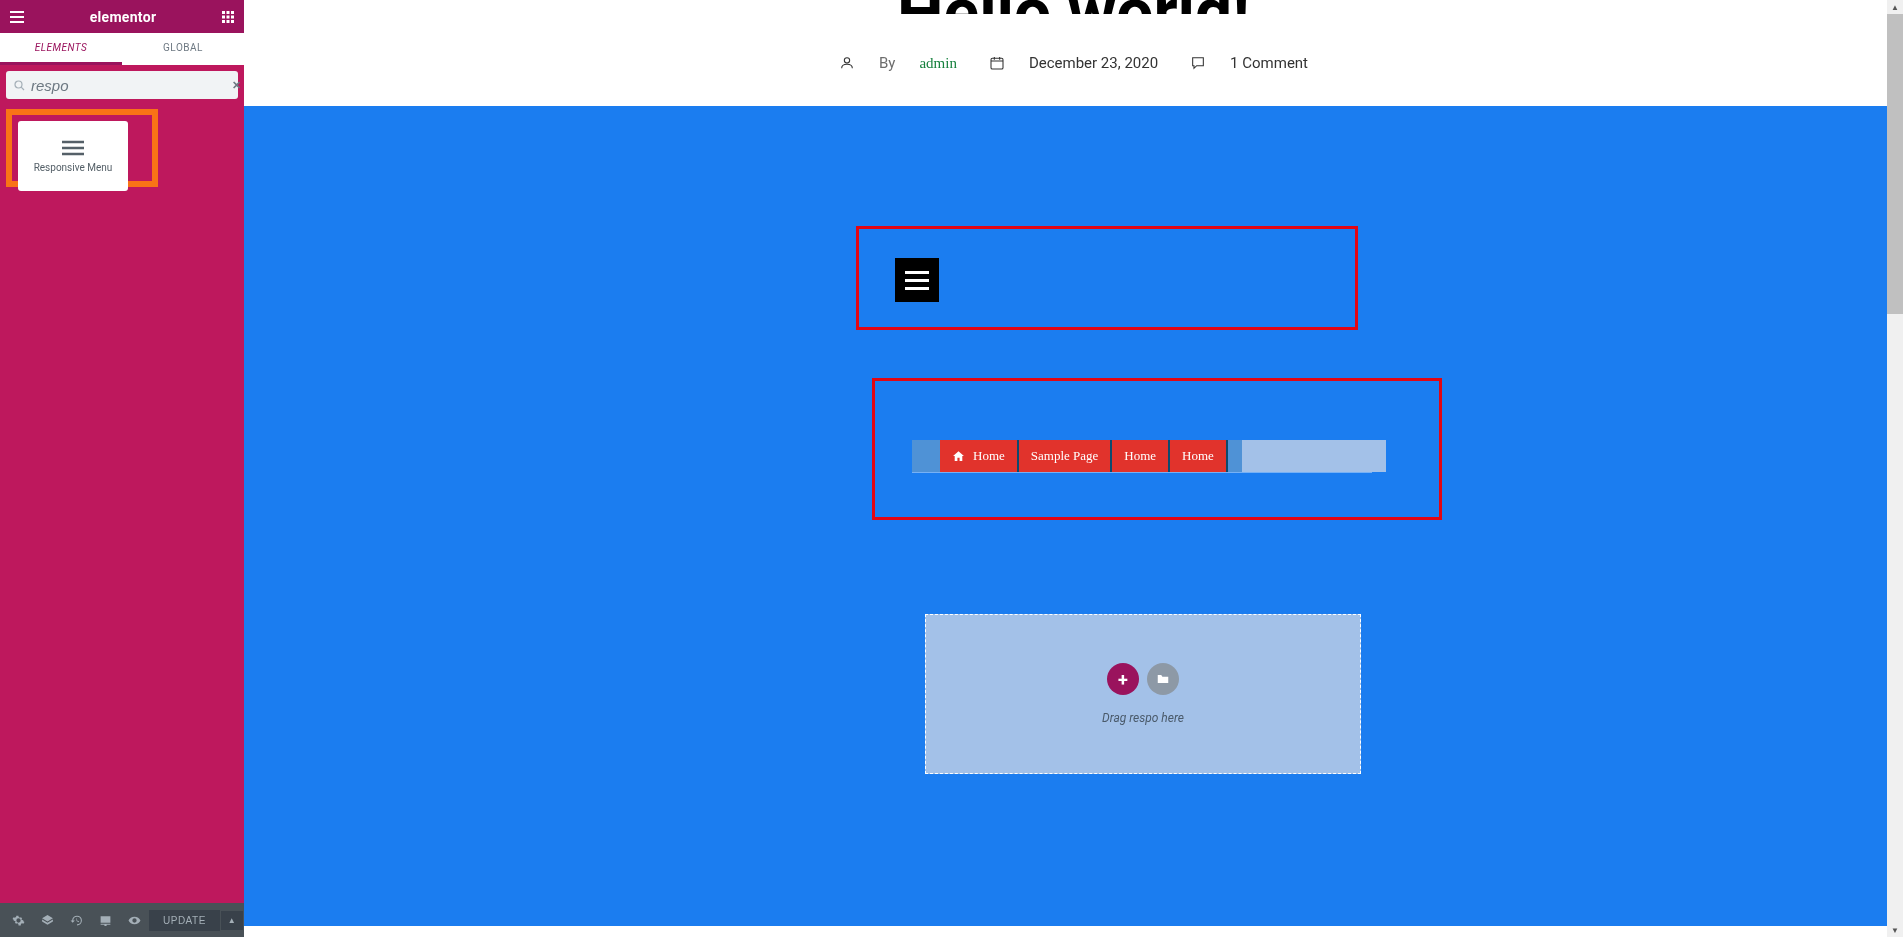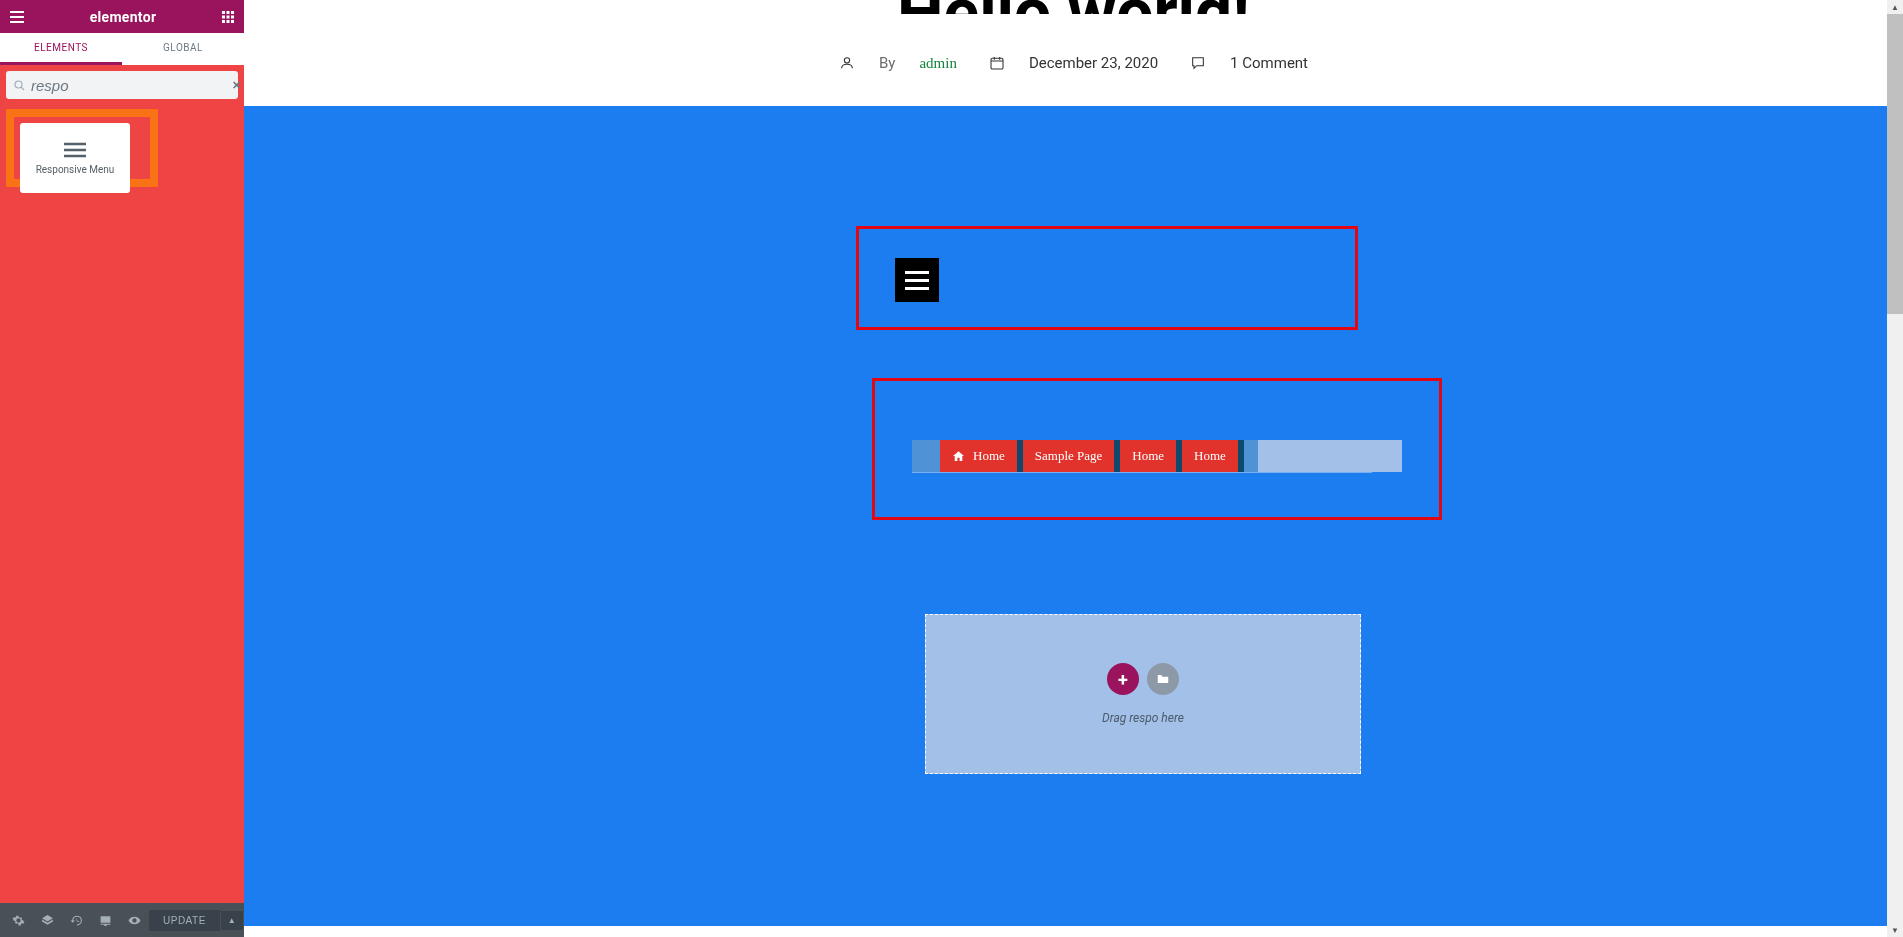--- a/index.html
+++ b/index.html
@@ -1,33 +1,33 @@
 <!DOCTYPE html>
 <html><head>
 <meta charset="utf-8">
 <style>
 * { box-sizing: border-box; margin: 0; padding: 0; }
 html, body { width: 100%; height: 100%; font-family: -apple-system, BlinkMacSystemFont, "Segoe UI", Roboto, Arial, sans-serif; overflow: hidden; }
 body { display: flex; background: #e1e1e1; }
 
 
-.sidebar { width: 244px; background: #ef4444; display: flex; flex-direction: column; height: 100vh; }
+.sidebar { width: 244px; background: #be185d; display: flex; flex-direction: column; height: 100vh; }
 .sidebar-header { background: #9a135d; height: 33px; display: flex; align-items: center; justify-content: space-between; padding: 0 10px; color: #fff; }
 .sidebar-header .hb-left, .sidebar-header .hb-right { cursor: pointer; display: flex; align-items: center; }
 .sidebar-logo { font-weight: 700; font-size: 14px; letter-spacing: 0.3px; }
 .sidebar-tabs { display: flex; background: #fff; font-size: 10px; color: #6d7882; }
 .sidebar-tabs .tab { flex: 1; text-align: center; padding: 9px 0; cursor: pointer; text-transform: uppercase; letter-spacing: 0.5px; }
-.sidebar-tabs .tab.active { color: #9a135d; border-bottom: 3px solid #9a135d; }
+.sidebar-tabs .tab.active { color: #9a135d; border-bottom: 3px solid #9a135d; font-style: italic; }
 .search-box { margin: 6px 6px 4px 6px; background: #f1f3f5; border-radius: 3px; display: flex; align-items: center; padding: 4px 8px; height: 28px; }
 .search-box input { flex: 1; border: none; background: transparent; outline: none; font-size: 15px; color: #6d7882; font-style: italic; }
 .search-box .clear { color: #6d7882; font-weight: 700; cursor: pointer; font-size: 11px; }
 .search-box .sicon { margin-right: 6px; color: #a4afb7; display:flex; }
 
 .widget-area { padding: 6px; flex: 1; overflow: auto; }
-.widget-highlight { border: 8px solid #f97316; padding: 6px; width: 152px; height: 78px; }
+.widget-highlight { border: 6px solid #f97316; padding: 6px; width: 152px; height: 78px; }
 .widget-card { width: 110px; height: 70px; background: #fff; border-radius: 3px; display: flex; flex-direction: column; align-items: center; justify-content: center; cursor: grab; }
 .widget-card .wicon { font-size: 22px; color: #556068; margin-bottom: 6px; }
 .widget-card .wlabel { font-size: 10px; color: #556068; }
 
 .preview-collapse { position: absolute; left: 244px; top: 384px; width: 14px; height: 40px; background: #fff; border: 1px solid #d5dadf; border-left: none; display: flex; align-items: center; justify-content: center; font-size: 10px; color: #a4afb7; cursor: pointer; }
 
 
 .bottom-bar { background: #495157; height: 28px; display: flex; align-items: center; padding: 17px 4px; color: #a4afb7; font-size: 11px; }
 .bottom-bar .bicon { padding: 0 8px; cursor: pointer; display:flex; align-items:center; }
 .bottom-bar .spacer { flex: 1; }
@@ -57,21 +57,21 @@
 .ham-black .bar { width: 24px; height: 3px; background: #fff; position: relative; }
 .ham-black .bar::before, .ham-black .bar::after { content:''; position:absolute; left:0; width:24px; height:3px; background:#fff; }
 .ham-black .bar::before { top:-8px; }
 .ham-black .bar::after { top:8px; }
 
 .nav-strip { position: absolute; left: 668px; top: 334px; height: 32px; display: flex; align-items: stretch; }
 .nav-strip .seg { display: flex; align-items: center; }
 .nav-strip .seg.blue-s { background: #4f92d6; width: 28px; }
 .nav-strip .seg.blue-l { background: #4f92d6; width: 14px; }
 .nav-strip .seg.light { background: #a3c1e8; width: 144px; }
-.nav-strip .item { background: #e1332c; color: #fff; padding: 0 12px; display: flex; align-items: center; gap: 8px; font-family: Georgia, serif; font-size: 13px; cursor: pointer; border-right: 6px solid #0c4a6e; }
+.nav-strip .item { background: #e1332c; color: #fff; padding: 0 12px; display: flex; align-items: center; gap: 8px; font-family: Georgia, serif; font-size: 13px; cursor: pointer; border-right: 2px solid #0c4a6e; }
 .nav-strip .hicon { font-size: 12px; }
 .nav-underline { position:absolute; left:668px; top:366px; width:460px; height:1px; background: rgba(255,255,255,0.4); }
 
 .drop-zone { position: absolute; left: 681px; top: 508px; width: 436px; height: 160px; background: #a3c1e8; border: 1px dashed #fff; display: flex; flex-direction: column; align-items: center; justify-content: center; gap: 16px; }
 .drop-zone .btns { display: flex; gap: 8px; }
 .drop-zone .circ { width: 32px; height: 32px; border-radius: 50%; display: flex; align-items: center; justify-content: center; color: #fff; cursor: pointer; }
 .drop-zone .circ.add { background: #9a135d; font-size: 18px; font-weight: 700; }
 .drop-zone .circ.fold { background: #8d99a6; }
 .drop-zone .dtext { color: #4a5a6a; font-size: 12px; font-style: italic; }
 

